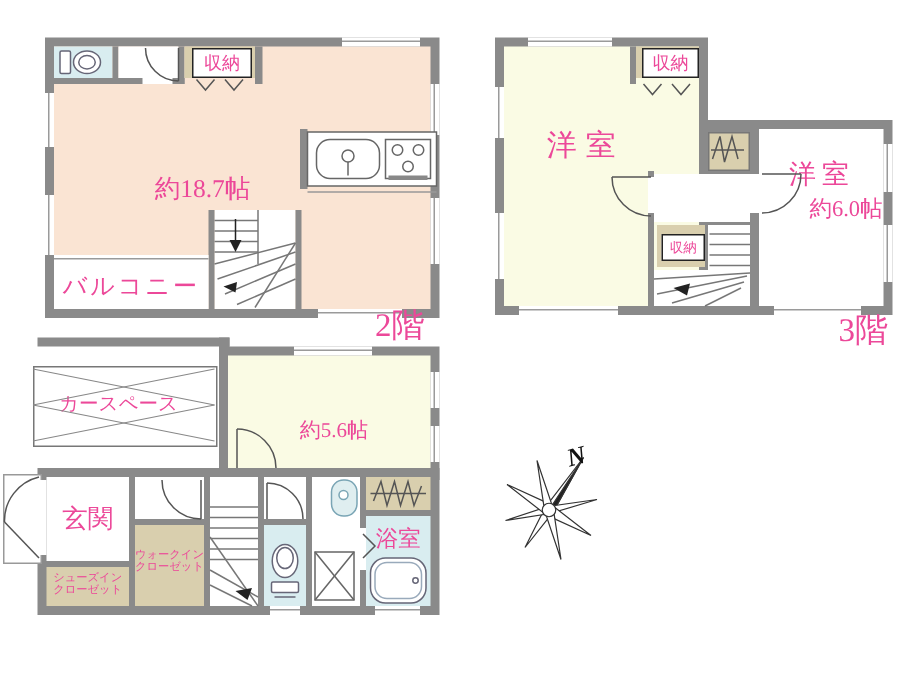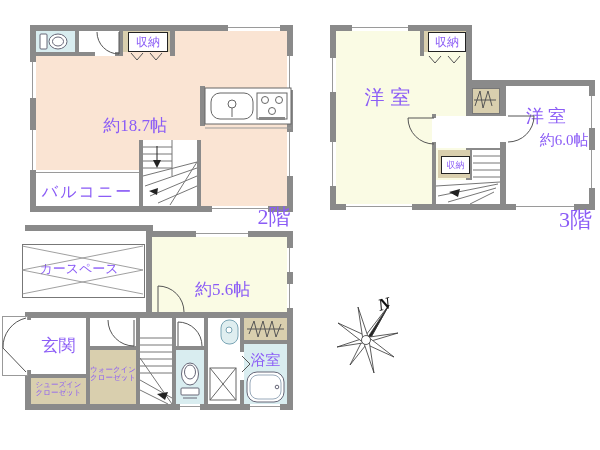--- a/index.html
+++ b/index.html
@@ -1,20 +1,20 @@
 <!DOCTYPE html>
 <html style="--wall: #8a8a8a; --ldk: #fae4d3; --yellow: #fafbe4; --tan: #d9cfae; --blue: #d9edf0;"><head>
 <meta charset="utf-8">
 <style>
   :root{
     --wall:#8a8a8a; --ldk:#fae4d3; --yellow:#fafbe4; --tan:#d9cfae; --blue:#d9edf0;
   }
   html,body{margin:0;padding:0;background:#fff;}
   #plan{position:relative;width:600px;height:450px;background:#fff;overflow:hidden;
-        font-family:"Liberation Serif","DejaVu Serif",serif;color:#8b5cf6;}
+        font-family:"Liberation Serif","DejaVu Serif",serif;color:#ec4899;}
   .abs{position:absolute;}
   .wall{position:absolute;background:var(--wall);}
   .room{position:absolute;}
   .bg-ldk{background:var(--ldk);} .bg-yel{background:var(--yellow);}
   .bg-tan{background:var(--tan);} .bg-blu{background:var(--blue);} .bg-wht{background:#fff;}
   .winh{position:absolute;background:#fff;height:6px;}
   .winh::after{content:'';position:absolute;left:0;right:0;top:2px;border-top:1px solid #9a9a9a;}
   .winv{position:absolute;background:#fff;width:6px;}
   .winv::after{content:'';position:absolute;top:0;bottom:0;left:2px;border-left:1px solid #9a9a9a;}
   .lbl{position:absolute;text-align:center;line-height:1.12;}
@@ -56,21 +56,21 @@
   <div class="room bg-wht" style="left:36px;top:176px;width:103px;height:30px;"></div>
   <div class="lbl" style="left:38px;top:183px;width:99px;font-size:16px;letter-spacing:2px;">バルコニー</div>
 
   <div class="winv" style="left:30px;top:62px;height:36px;"></div>
   <div class="winv" style="left:30px;top:130px;height:40px;"></div>
   <div class="winv" style="left:287px;top:56px;height:34px;"></div>
   <div class="winv" style="left:287px;top:132px;height:44px;"></div>
   <div class="winh" style="left:228px;top:25px;width:52px;"></div>
   <div class="winh" style="left:212px;top:206px;width:56px;"></div>
 
-  <div class="lbl" style="left:250px;top:205px;width:48px;font-size:22px;text-align:center;">2階</div>
+  <div class="lbl" style="left:250px;top:205px;width:48px;font-size:22px;text-align:left;">2階</div>
 
   <div class="wall" style="left:330px;top:25px;width:142px;height:185px;"></div>
   <div class="wall" style="left:466px;top:80px;width:129px;height:130px;"></div>
   <div class="room bg-yel" style="left:336px;top:31px;width:130px;height:173px;"></div>
   <div class="room bg-wht" style="left:506px;top:86px;width:83px;height:118px;"></div>
 
   <div class="wall" style="left:420px;top:31px;width:4px;height:25px;"></div>
   <div class="room bg-tan" style="left:424px;top:31px;width:42px;height:21px;"></div>
   <div class="labelbox" style="left:428px;top:32px;width:36px;height:18px;font-size:12px;">
     <span>収納</span>
@@ -107,21 +107,21 @@
   <div class="wall" style="left:146px;top:225px;width:7px;height:12px;"></div>
 
   <div class="abs" style="left:22px;top:244px;width:121px;height:52px;border:1px solid #777;background:#fff;"></div>
   <div class="lbl sans" style="left:36px;top:262px;width:86px;font-size:13px;background:#fff;">カースペース</div>
 
   <div class="wall" style="left:146px;top:231px;width:147px;height:89px;"></div>
   <div class="room bg-yel" style="left:152px;top:237px;width:135px;height:77px;"></div>
   <div class="winh" style="left:196px;top:231px;width:52px;"></div>
   <div class="winv" style="left:287px;top:248px;height:24px;"></div>
   <div class="winv" style="left:287px;top:284px;height:24px;"></div>
-  <div class="lbl" style="left:160px;top:280px;width:125px;font-size:17px;">約5.6帖</div>
+  <div class="lbl" style="left:160px;top:280px;width:125px;font-size:14px;">約5.6帖</div>
 
   <div class="wall" style="left:25px;top:312px;width:268px;height:98px;"></div>
   <div class="abs bg-wht" style="left:2px;top:316px;width:24px;height:58px;border:1px solid #999;"></div>
   <div class="abs bg-wht" style="left:25px;top:320px;width:6px;height:50px;"></div>
 
   <div class="room bg-wht" style="left:31px;top:318px;width:55px;height:56px;"></div>
   <div class="lbl" style="left:31px;top:336px;width:55px;font-size:17px;">玄関</div>
   <div class="room bg-tan" style="left:31px;top:378px;width:55px;height:26px;"></div>
   <div class="lbl sans pre" style="left:31px;top:381px;width:55px;font-size:7.5px;">シューズイン
 クローゼット</div>

